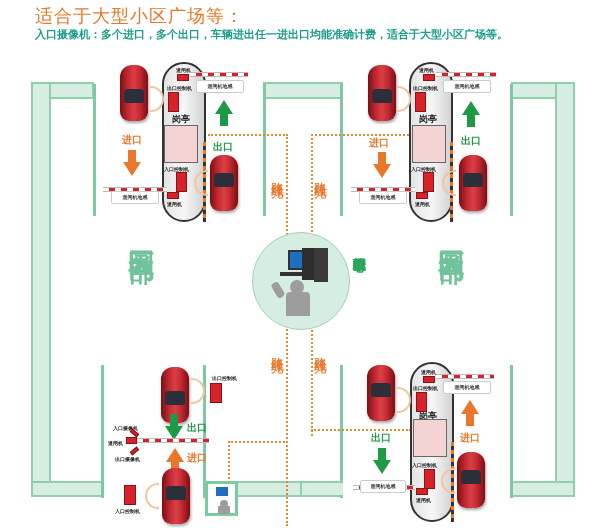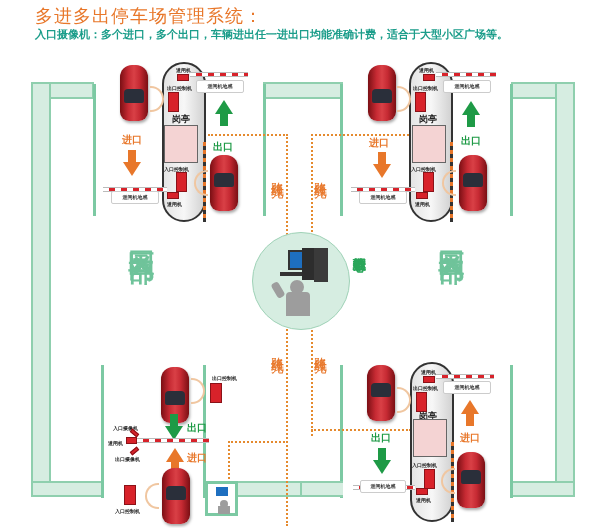--- a/index.html
+++ b/index.html
@@ -30,21 +30,21 @@
   .waves.l{border-radius:14px 0 0 14px;border:2px solid #f0c6a0;border-right:none;}
   .dirlabel{position:absolute;font-size:10px;font-weight:bold;white-space:nowrap;}
   .orange{color:#e8772a;}
   .green{color:#1e9a46;}
   .circle{position:absolute;left:252px;top:232px;width:96px;height:96px;border-radius:50%;background:#d6ede1;border:1px solid #9fd2b7;}
   .person{position:absolute;background:#9d9d9d;}
 </style>
 </head>
 <body>
 
-<div class="abs title">多进多出停车场管理系统：</div>
+<div class="abs title">适合于大型小区广场等：</div>
 <div class="abs subtitle">入口摄像机：多个进口，多个出口，车辆进出任一进出口均能准确计费，适合于大型小区广场等。</div>
 
 <div>
   <div class="wall" style="left:31px;top:82px;width:63px;height:17px;"></div>
   <div class="wall" style="left:31px;top:82px;width:20px;height:415px;"></div>
   <div class="wall" style="left:31px;top:481px;width:72px;height:16px;"></div>
   <div class="wallline" style="left:93px;top:84px;height:132px;"></div>
   <div class="wallline" style="left:101px;top:365px;height:133px;"></div>
 </div>
 

